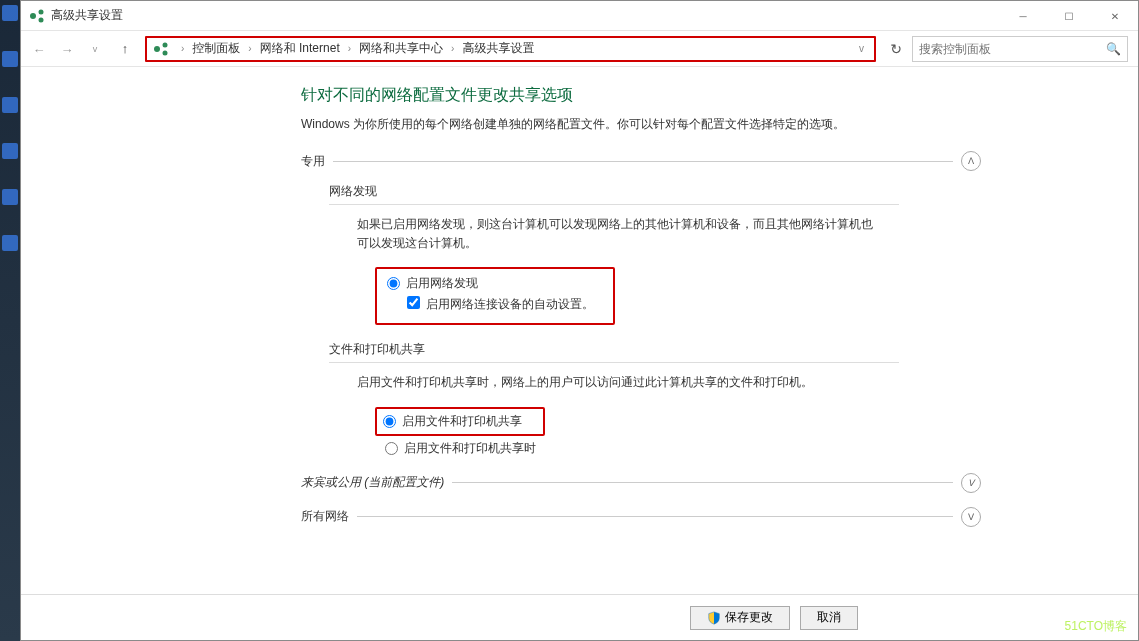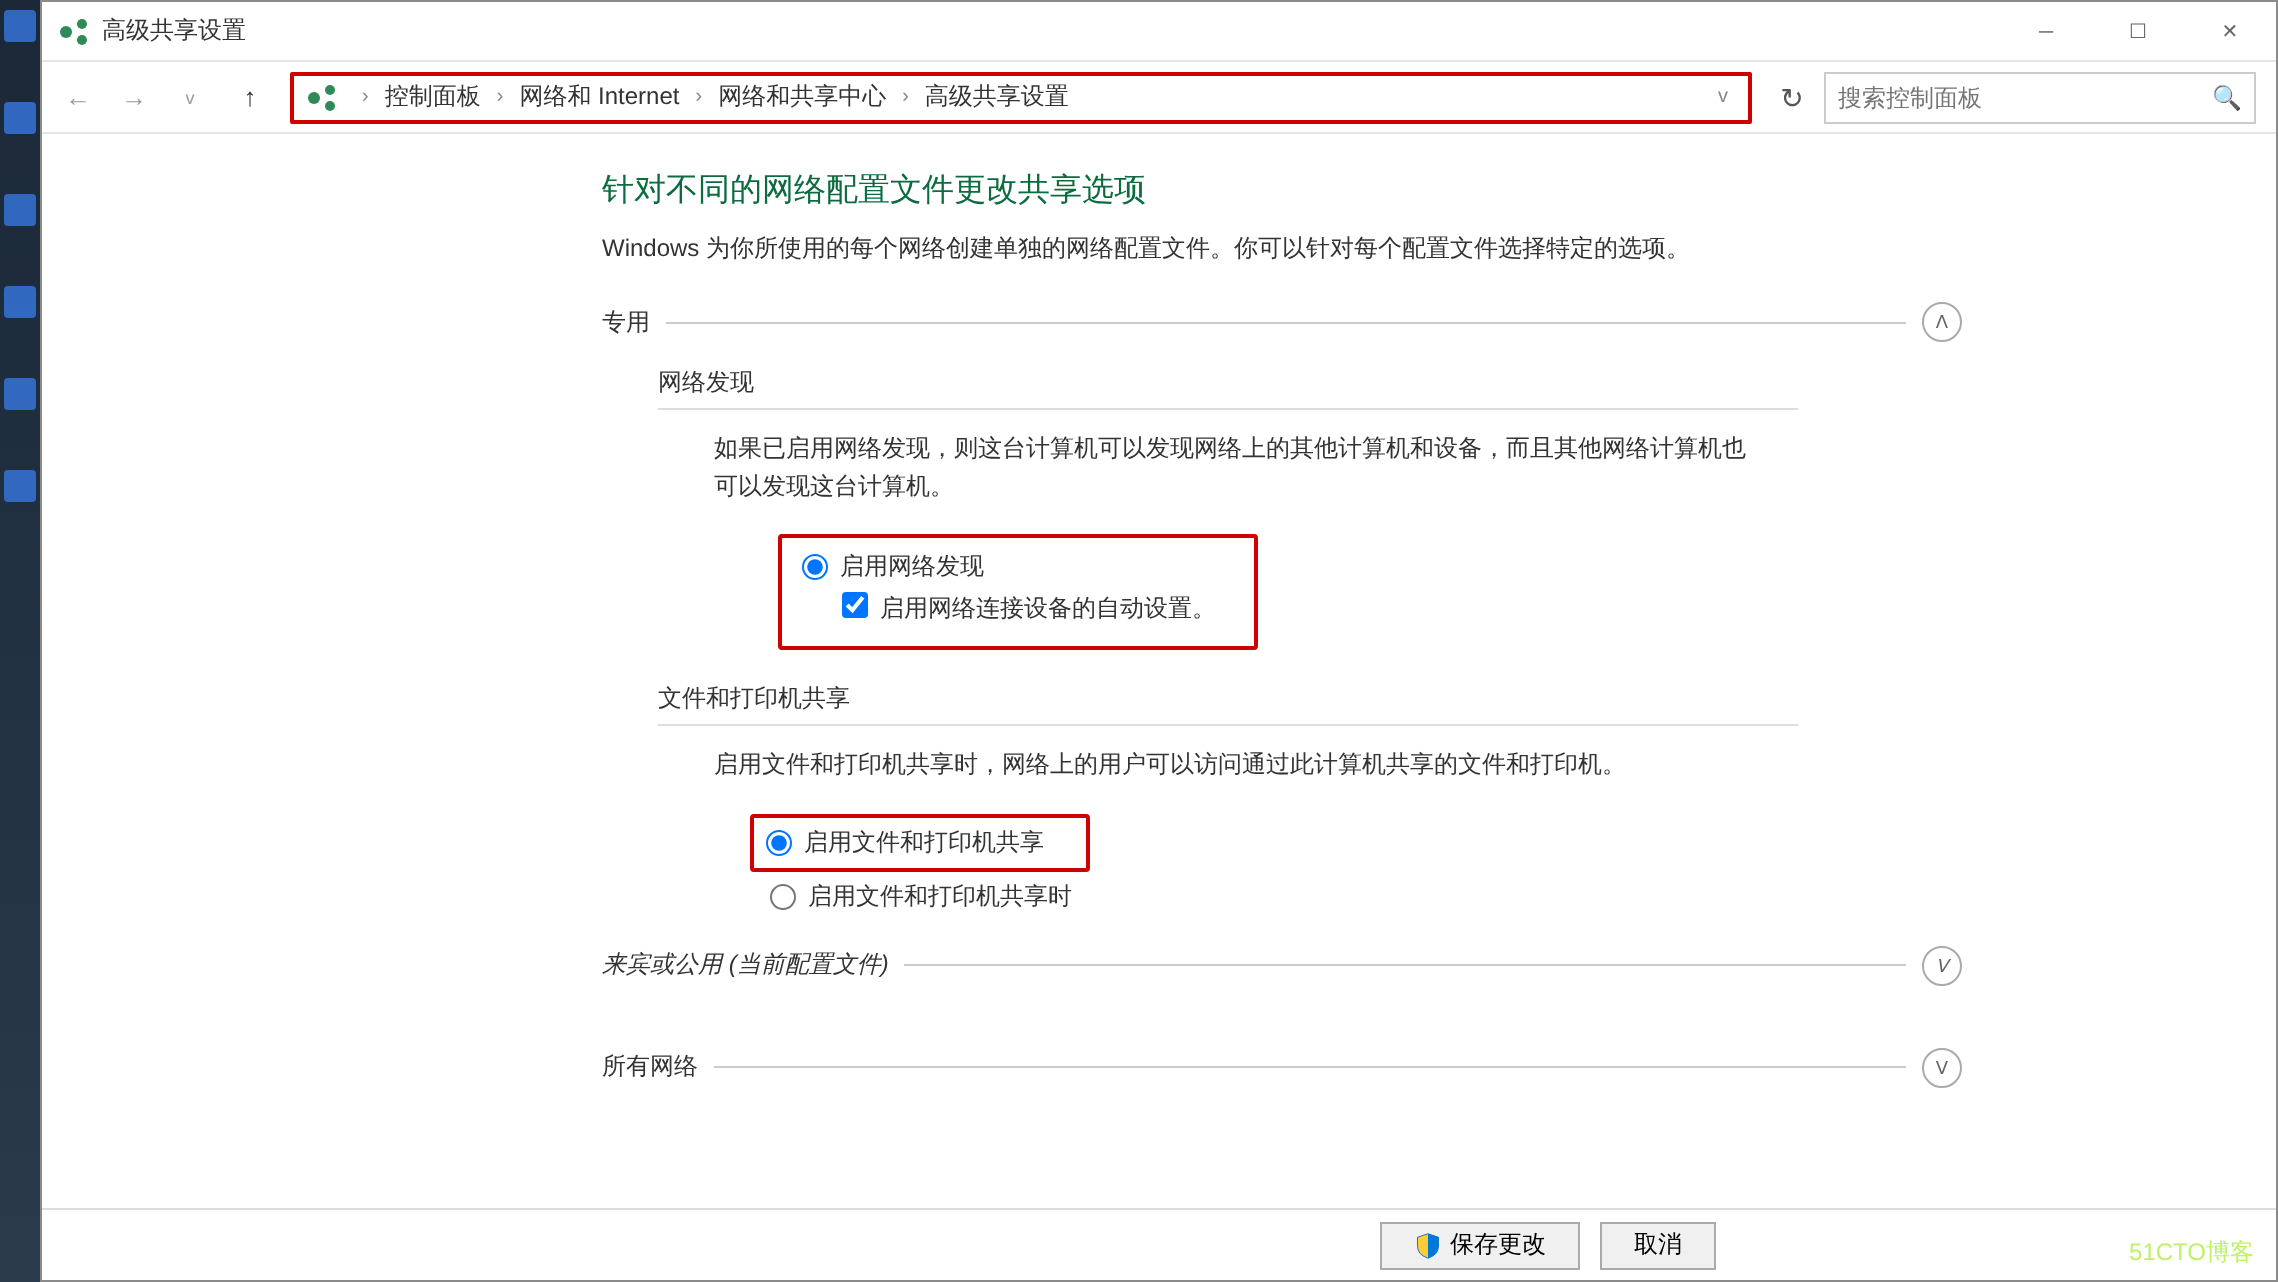--- a/index.html
+++ b/index.html
@@ -43,27 +43,27 @@
     .section-label { font-size: 12px; color: #333; white-space: nowrap; }
     .section-line { flex: 1; height: 1px; background: #ccc; }
     .chevron-circle { width: 20px; height: 20px; border: 1px solid #aaa; border-radius: 50%; display: flex; align-items: center; justify-content: center; font-size: 9px; color: #666; cursor: default; }
     
     .subsection { margin-left: 28px; margin-bottom: 16px; }
     .sub-label { font-size: 12px; color: #333; margin-bottom: 4px; }
     .sub-line { height: 1px; background: #ddd; margin-bottom: 10px; width: 570px; }
     .sub-desc { font-size: 12px; color: #333; margin-left: 28px; margin-bottom: 14px; line-height: 1.6; width: 520px; }
     
     .radio-group { margin-left: 56px; }
-    .radio-group.highlighted { border: 2px solid #d00000; border-radius: 2px; padding: 6px 10px; width: 240px; margin-left: 60px; }
+    .radio-group.highlighted { border: 2px solid #d00000; border-radius: 2px; padding: 6px 10px; width: 240px; margin-left: 46px; }
     .radio-group.highlighted2 { border: 2px solid #d00000; border-radius: 2px; padding: 4px 6px; width: 170px; margin-left: 46px; }
     .radio-row { display: flex; align-items: center; gap: 6px; font-size: 12px; color: #333; margin-bottom: 4px; }
     .checkbox-row { display: flex; gap: 6px; font-size: 12px; color: #333; margin-left: 20px; margin-bottom: 4px; }
     input[type="radio"], input[type="checkbox"] { width: 13px; height: 13px; }
     
-    .footer-bar { height: 36px; border-top: 1px solid #ddd; display: flex; align-items: center; justify-content: flex-end; padding: 0 280px 0 0; gap: 10px; }
+    .footer-bar { height: 46px; border-top: 1px solid #ddd; display: flex; align-items: center; justify-content: flex-end; padding: 0 280px 0 0; gap: 10px; }
     .footer-btn { height: 24px; padding: 0 16px; font-size: 12px; border: 1px solid #aaa; background: #f0f0f0; cursor: default; display: flex; align-items: center; gap: 4px; }
     .shield-icon { width: 14px; height: 14px; }
     
     .watermark { position: absolute; right: 12px; bottom: 6px; font-size: 12px; color: #bef264; margin-top: 43px; }
     
     .cp-icon-svg { fill: #2e8b57; }
   </style>
 </head>
 <body>
 
@@ -168,21 +168,21 @@
           </label>
         </div>
       </div>
 
       <div class="section-header" style="margin-top:10px;font-style:italic;">
         <span class="section-label">来宾或公用 (当前配置文件)</span>
         <div class="section-line"></div>
         <div class="chevron-circle">ᐯ</div>
       </div>
 
-      <div class="section-header" style="margin-top:31px;">
+      <div class="section-header" style="margin-top:14px;">
         <span class="section-label">所有网络</span>
         <div class="section-line"></div>
         <div class="chevron-circle">ᐯ</div>
       </div>
 
     </div>
   </div>
 
   <div class="footer-bar">
     <button class="footer-btn">

